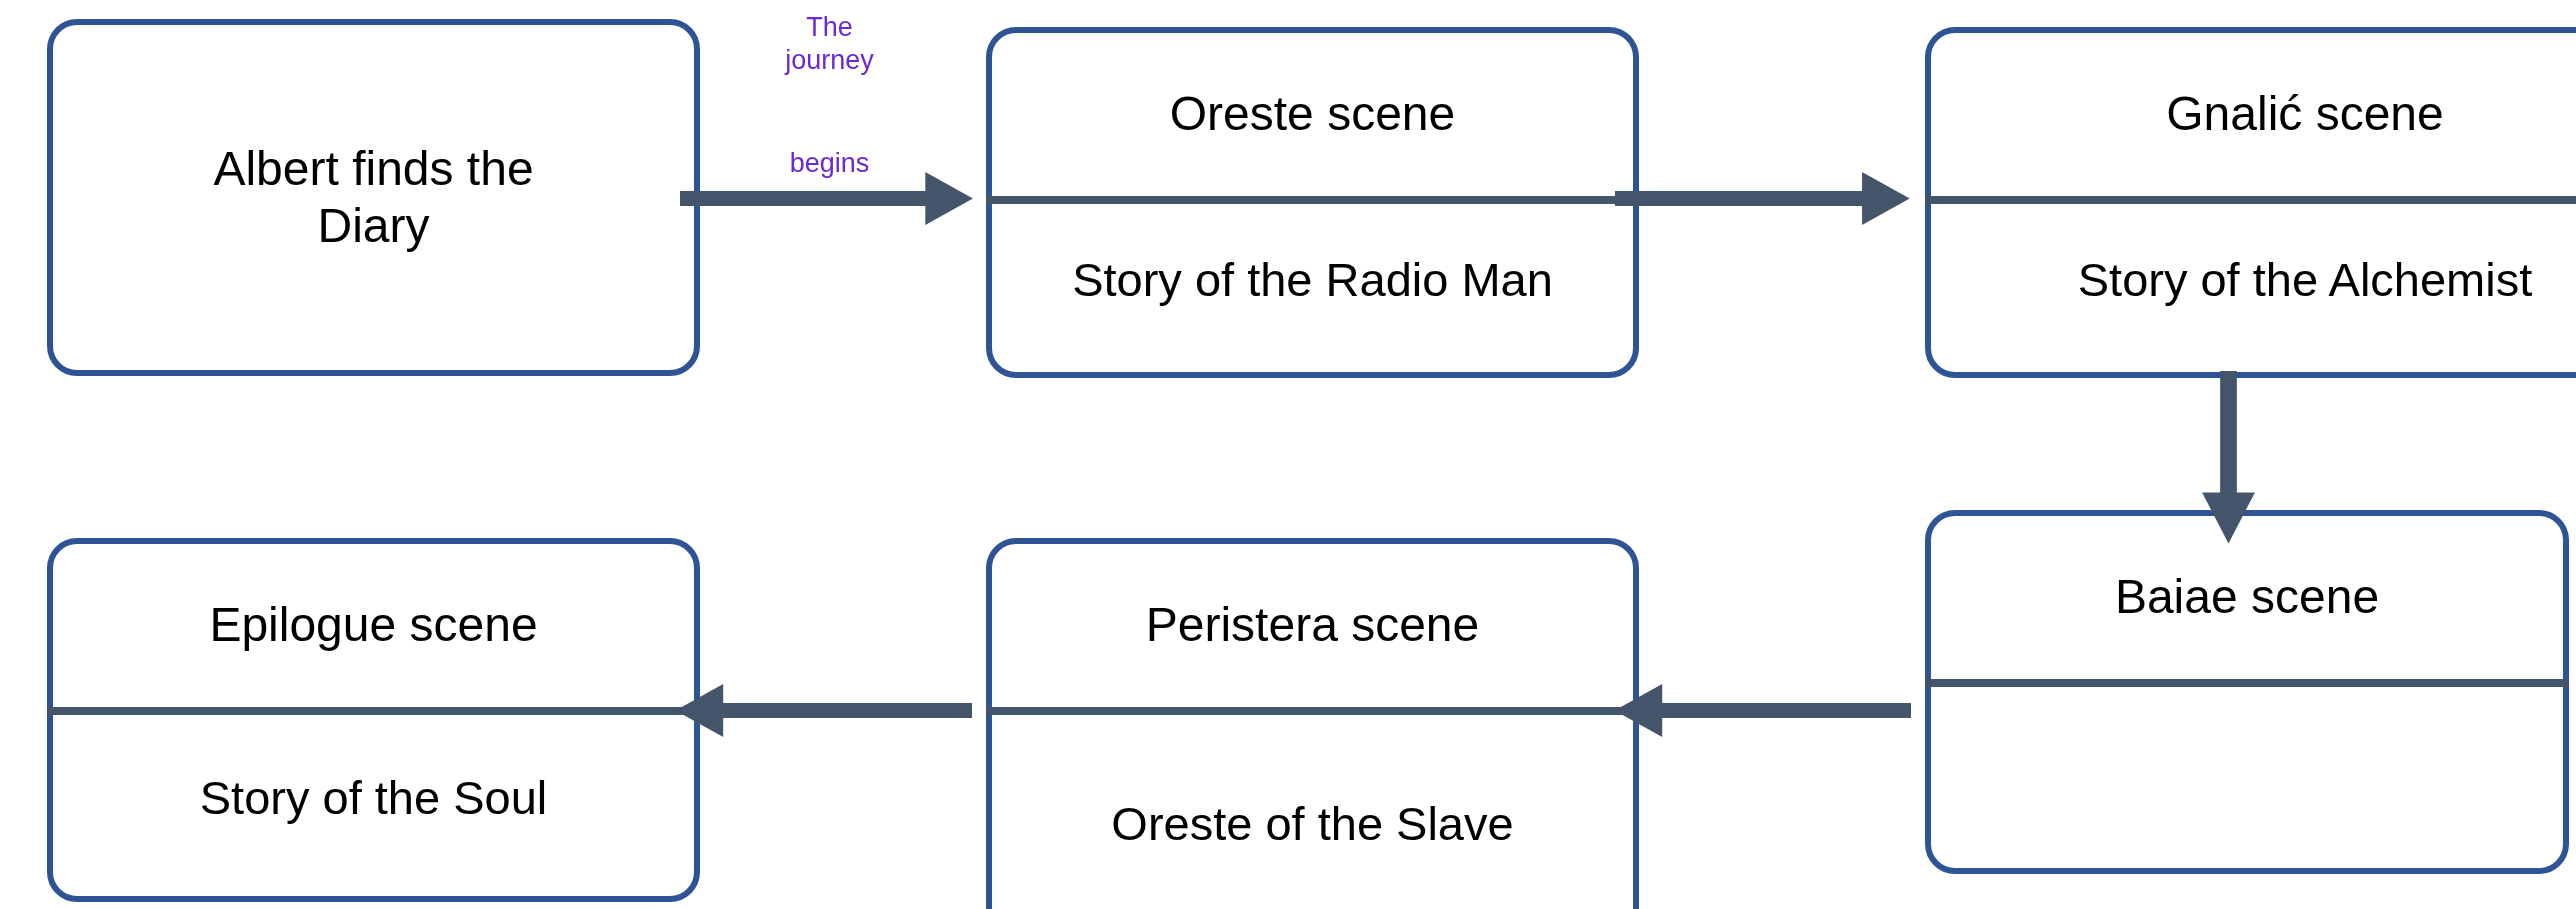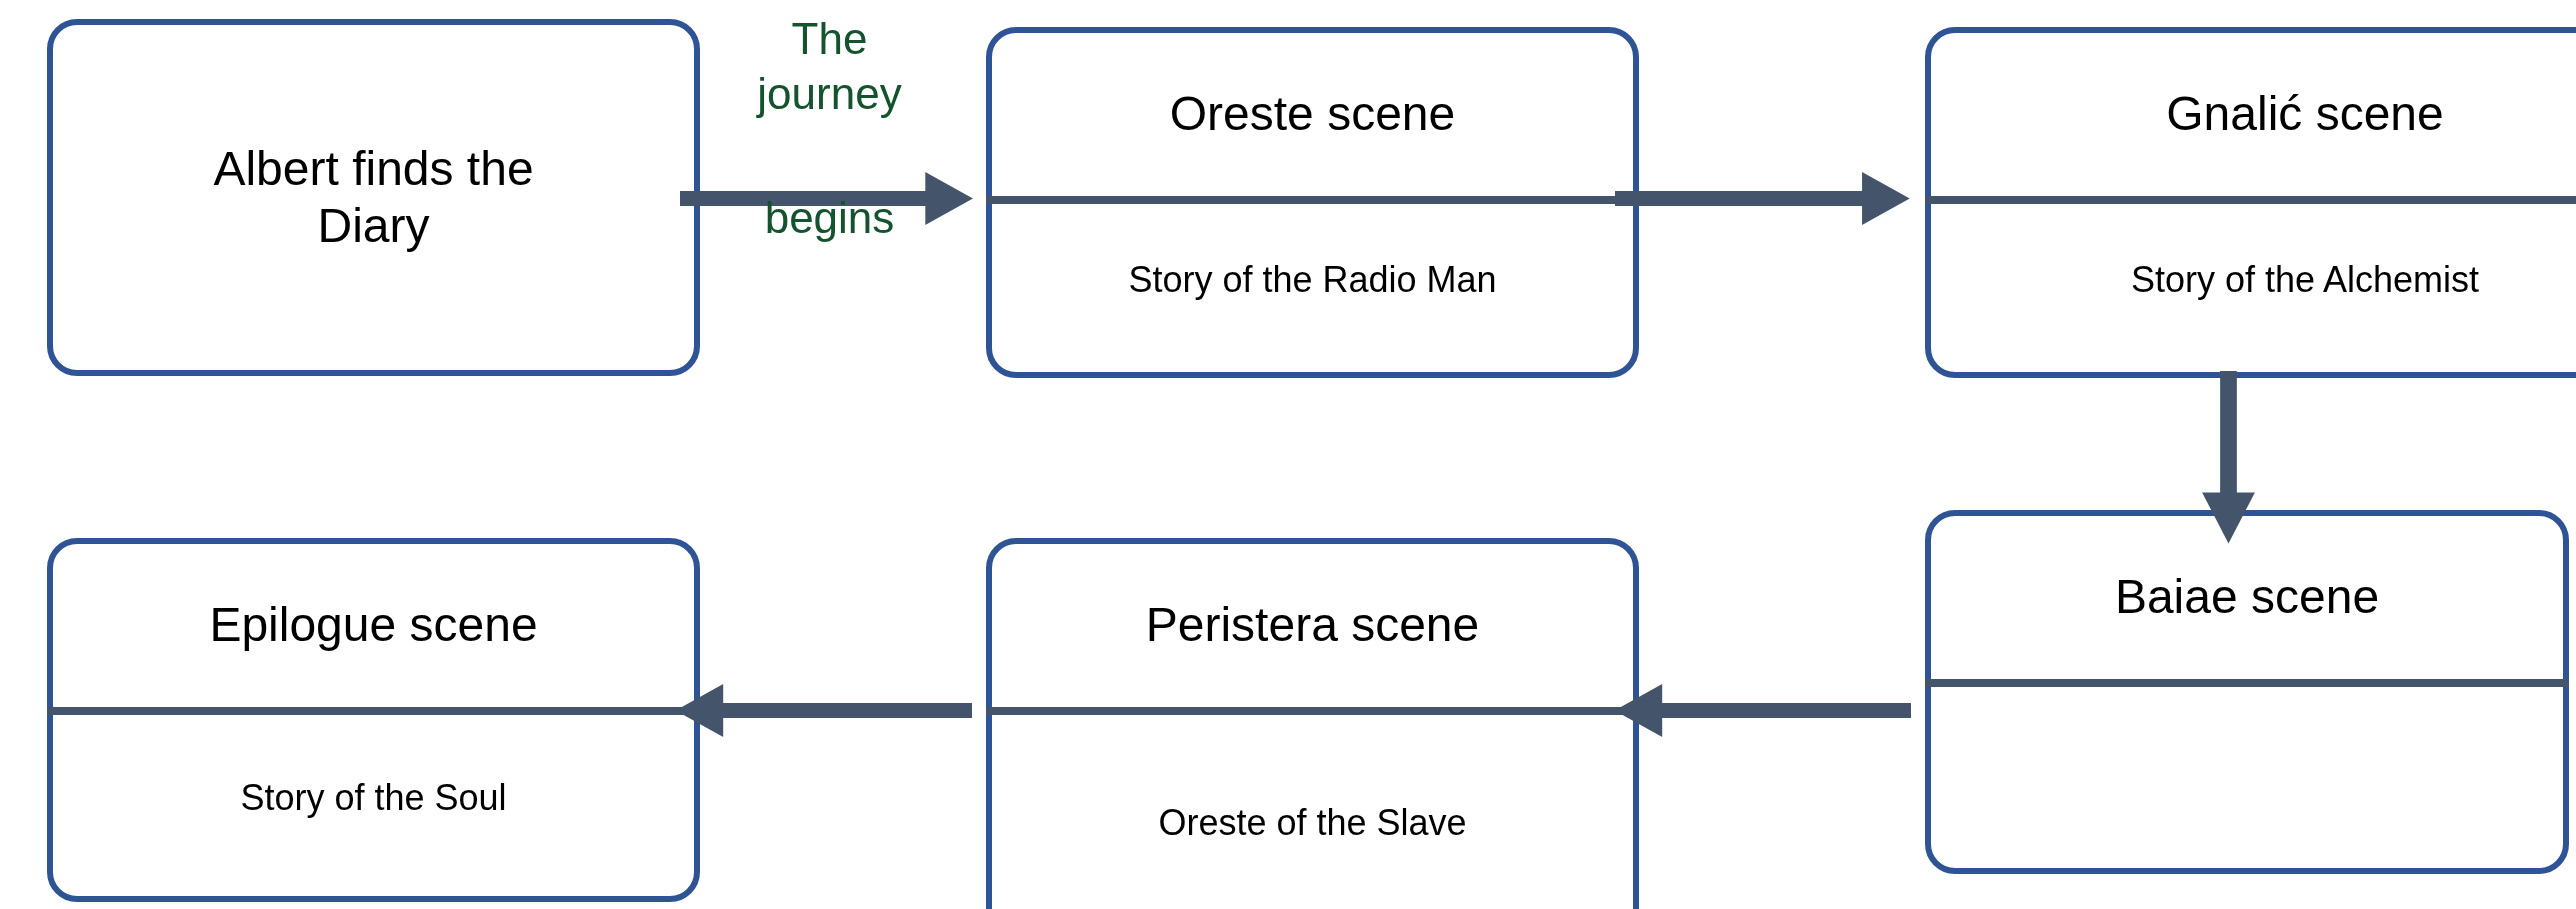--- a/index.html
+++ b/index.html
@@ -48,21 +48,21 @@
     height: 8px;
     background: #44546A;
     margin: 0 -6.2px;
   }
   .node-sub {
     flex: 1 1 auto;
     display: flex;
     align-items: center;
     justify-content: center;
     text-align: center;
-    font-size: 36px;
+    font-size: 47px;
     color: #000000;
     padding: 0 16px 16px 16px;
     box-sizing: border-box;
   }
   
   .node.single .node-title {
     height: 100%;
     padding: 14px 35px;
   }
 
@@ -72,22 +72,22 @@
   }
   .conn svg {
     display: block;
     overflow: visible;
   }
 
   
   .edge-label {
     position: absolute;
     text-align: center;
-    color: #14532d;
-    font-size: 44px;
+    color: #6d28d9;
+    font-size: 27px;
     line-height: 1.25;
   }
   .edge-label .line {
     display: block;
     white-space: nowrap;
   }
 </style>
 </head>
 <body>
 

